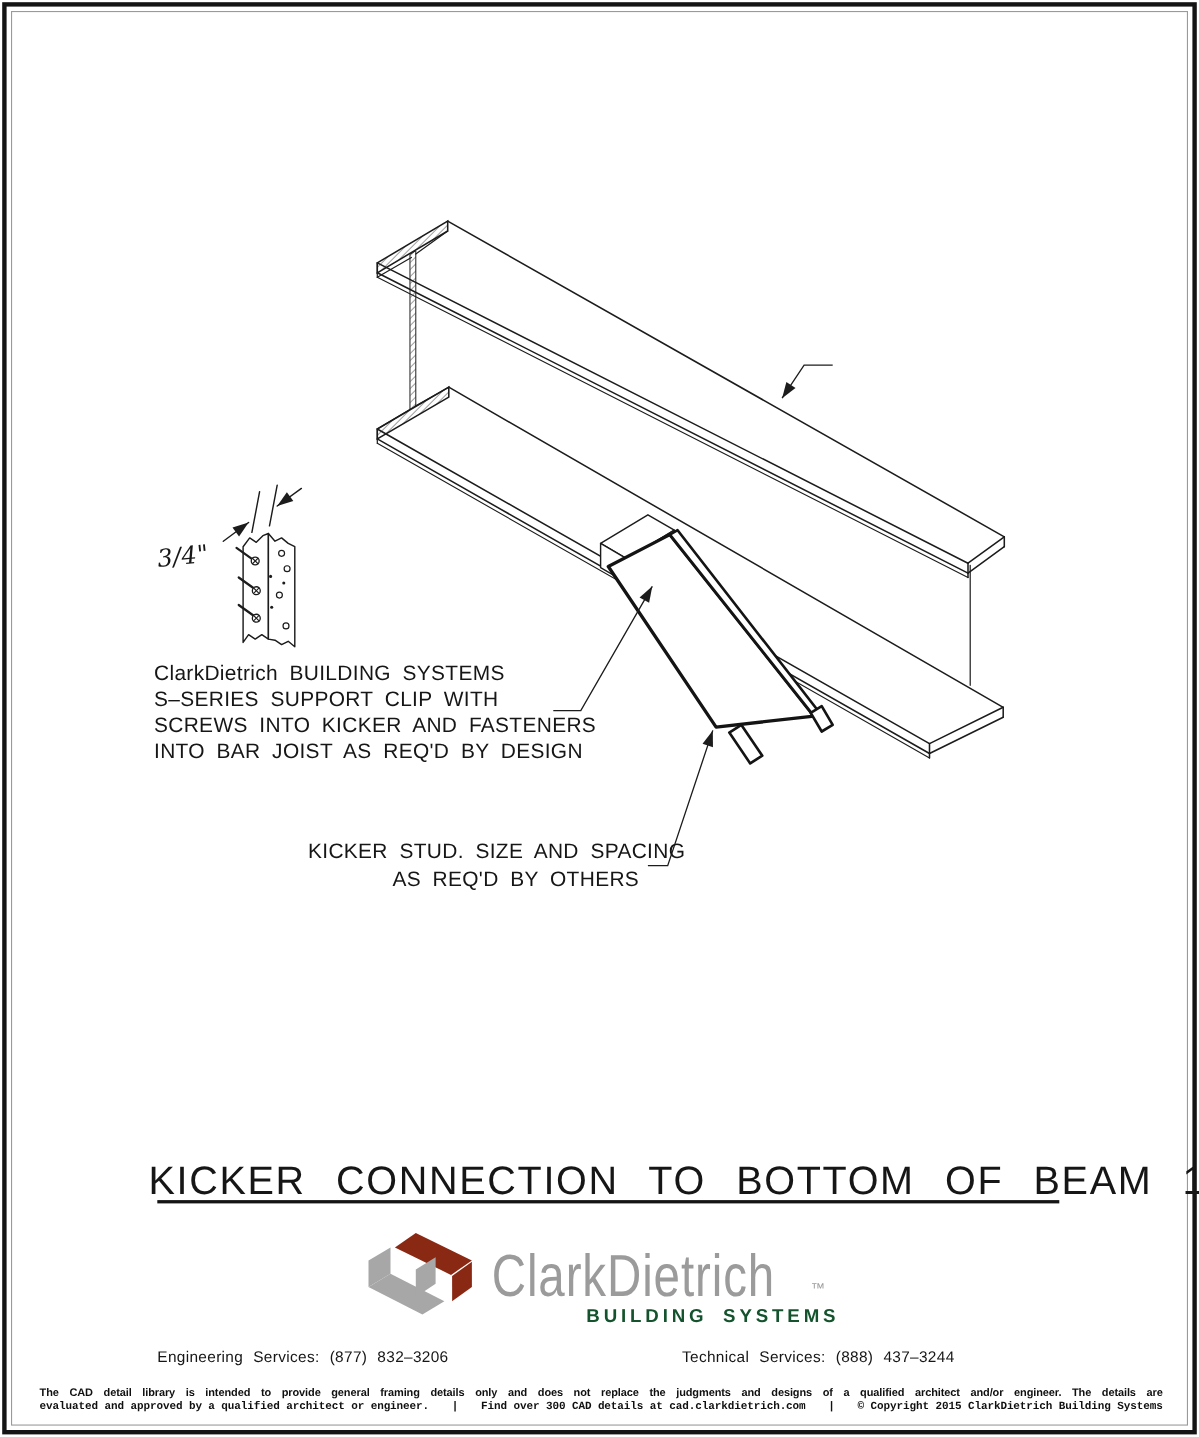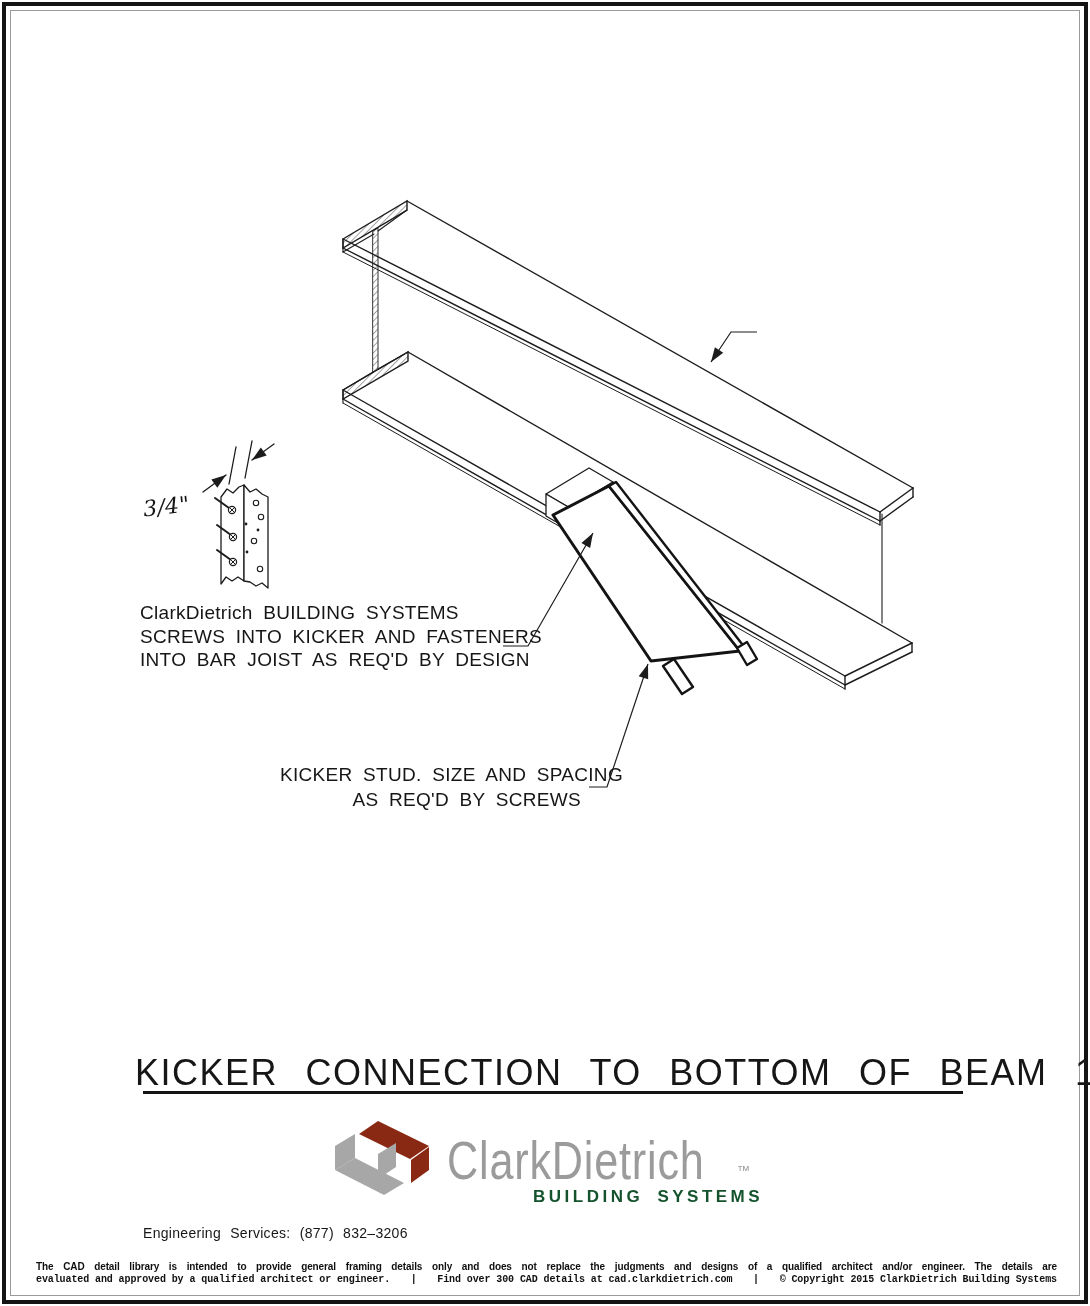--- a/index.html
+++ b/index.html
@@ -142,27 +142,28 @@
         <circle cx="246" cy="524" r="1.4"></circle>
           <circle cx="258" cy="530" r="1.4"></circle>
         <circle cx="247" cy="552" r="1.4"></circle>
       </g>
     </g>
   </svg>
 
 
   <div class="cad clip-label">
     <div>ClarkDietrich BUILDING SYSTEMS</div>
+    <div>S–SERIES SUPPORT CLIP WITH</div>
     <div>SCREWS INTO KICKER AND FASTENERS</div>
     <div>INTO BAR JOIST AS REQ'D BY DESIGN</div>
   </div>
 
   <div class="cad kicker-label">
     <div>KICKER STUD. SIZE AND SPACING</div>
-    <div>AS REQ'D BY SCREWS</div>
+    <div>AS REQ'D BY OTHERS</div>
   </div>
 
   <div class="cad dim-label">3/4"</div>
 
   <div class="cad sheet-title">KICKER CONNECTION TO BOTTOM OF BEAM 1</div>
   <div class="title-underline"></div>
 
   <svg class="linework" width="1090" height="1306" viewBox="0 0 1090 1306" style="pointer-events:none;">
     <g stroke="none">
       <polygon fill="#8a2913" points="359,1134 378,1121 429,1146 410,1159"></polygon>
@@ -170,20 +171,21 @@
       <polygon fill="#a7a7a7" points="335,1146 355,1134 355,1158 335,1170"></polygon>
       <polygon fill="#a7a7a7" points="335,1170 355,1158 404,1183 384,1195"></polygon>
       <polygon fill="#a7a7a7" points="378,1154 396,1143 396,1167 378,1179"></polygon>
     </g>
   </svg>
   <div class="cad wordmark">ClarkDietrich</div>
   <div class="cad tm">™</div>
   <div class="cad tagline">BUILDING SYSTEMS</div>
 
   <div class="cad phone phone-eng">Engineering Services: (877) 832–3206</div>
+  <div class="cad phone phone-tech">Technical Services: (888) 437–3244</div>
 
   <div class="disclaimer">
     <div class="disc-line">The CAD detail library is intended to provide general framing details only and does not replace the judgments and designs of a qualified architect and/or engineer. The details are</div>
     <div class="disc-line3">
       <span>evaluated and approved by a qualified architect or engineer.</span>
       <span>|</span>
       <span>Find over 300 CAD details at cad.clarkdietrich.com</span>
       <span>|</span>
       <span>© Copyright 2015 ClarkDietrich Building Systems</span>
     </div>

